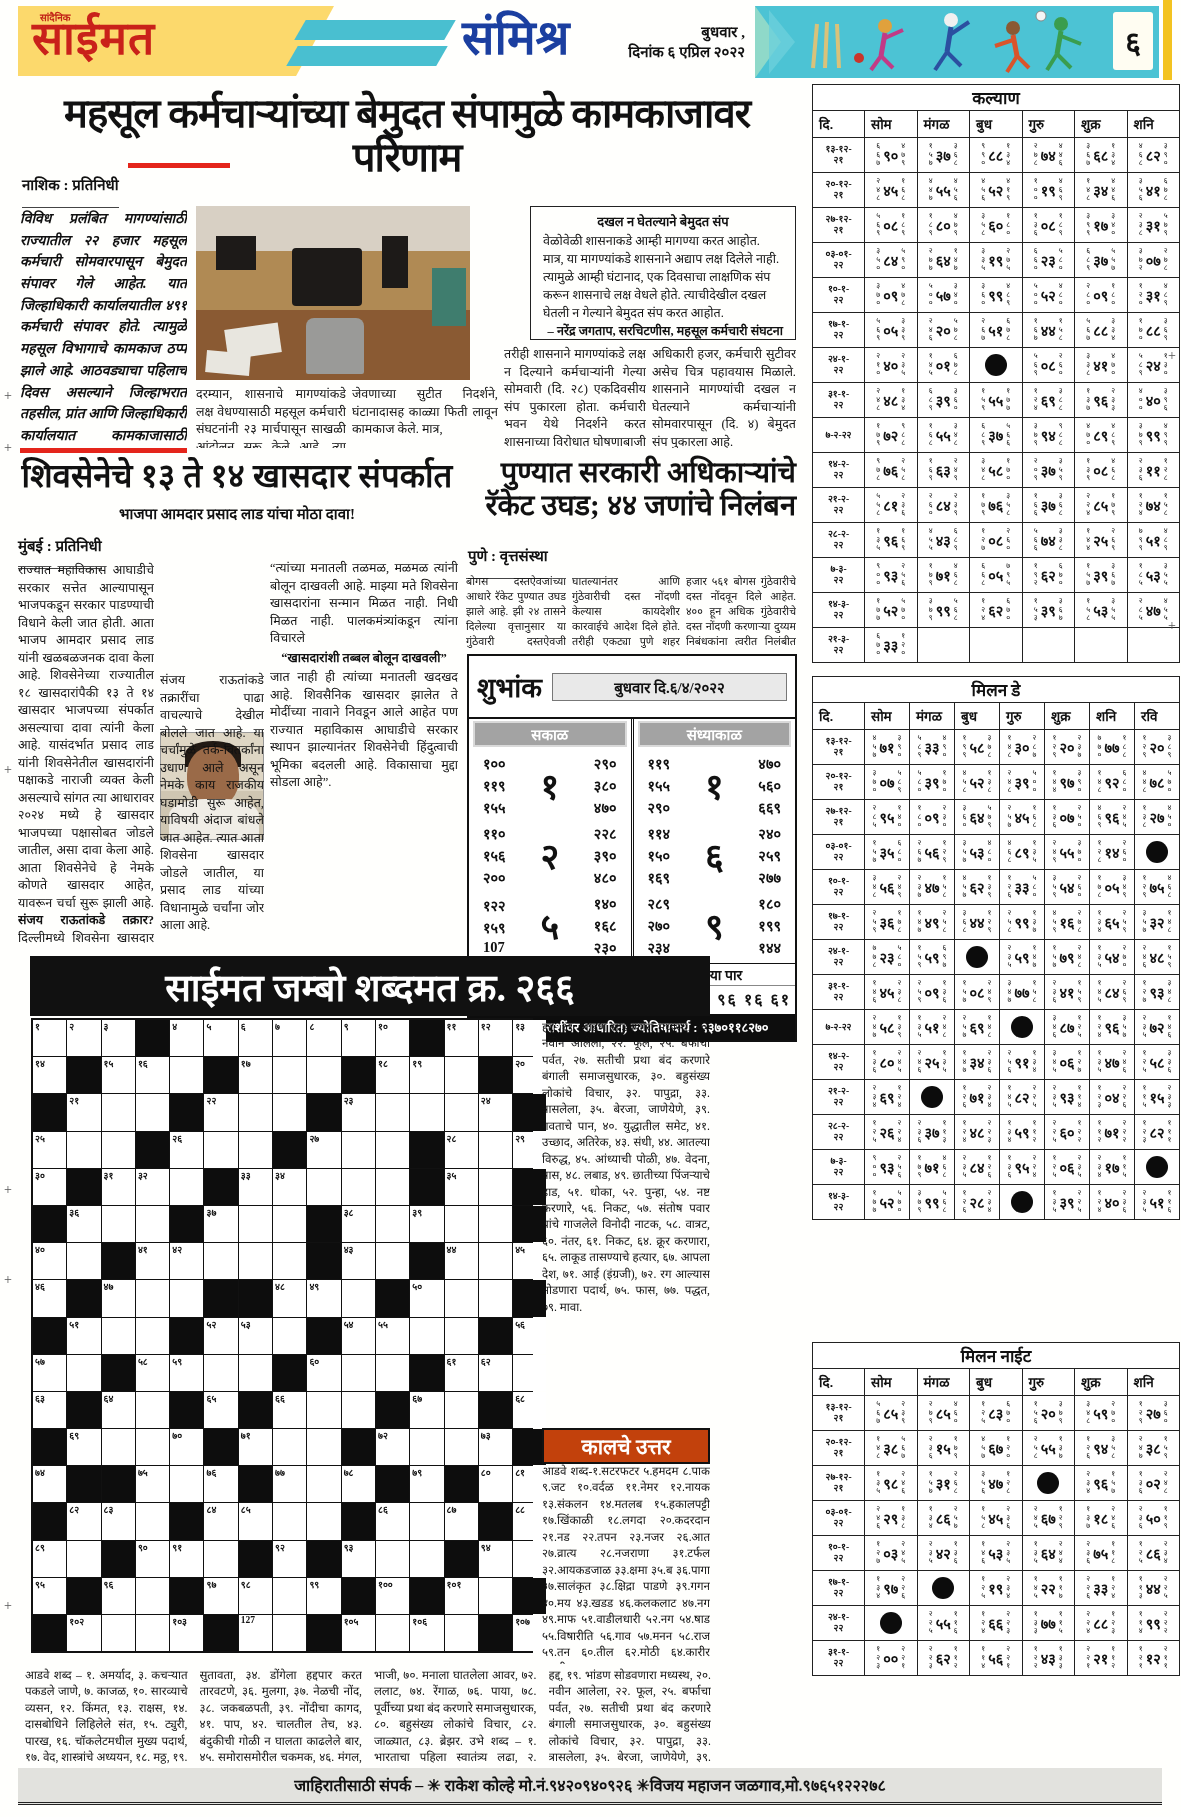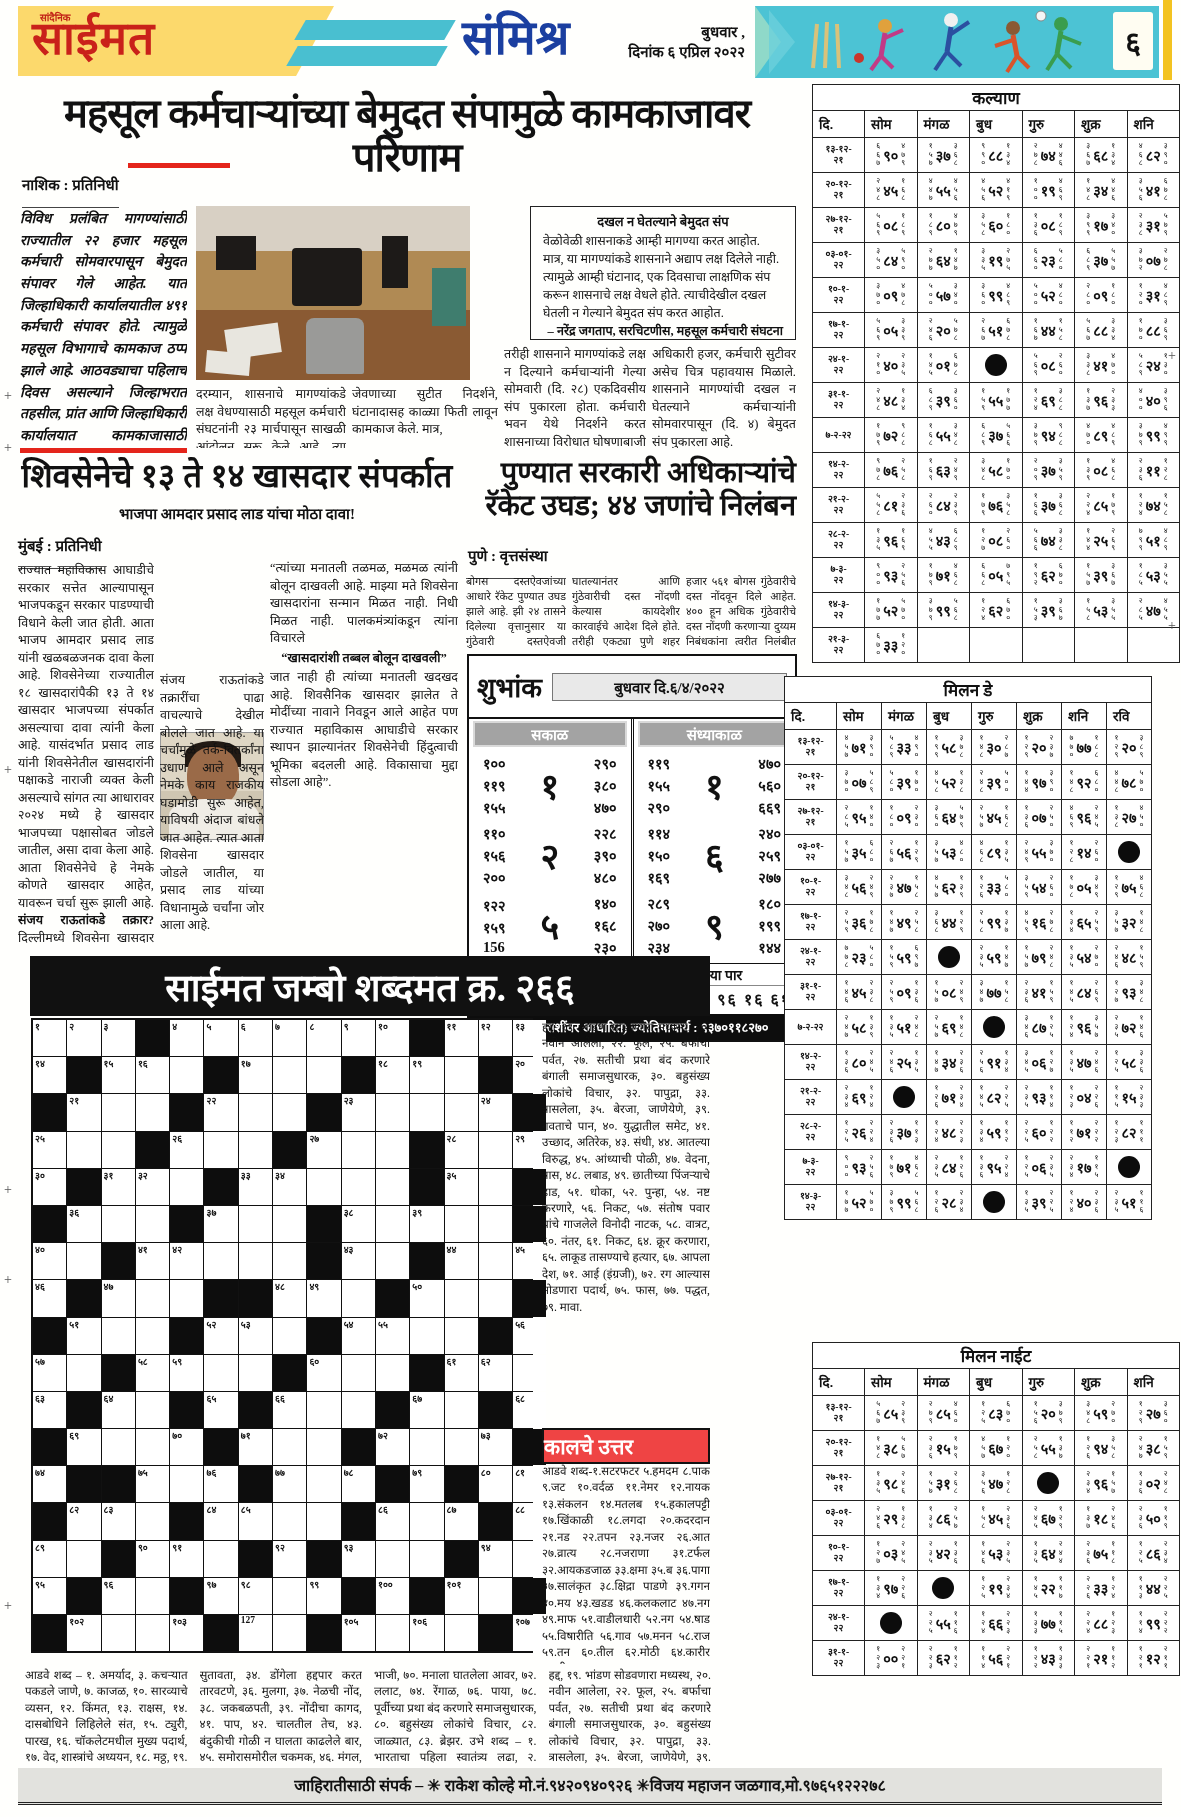--- a/index.html
+++ b/index.html
@@ -69,21 +69,21 @@
   .pside { display:flex; flex-direction:column; font-size:7.5px; line-height:8.5px; font-family:"DejaVu Sans", sans-serif; }
   .pmid { font-size:14.5px; font-weight:600; }
   .pdot { width:22px; height:22px; border-radius:50%; background:#0c0c0c; }
   
   .xw-titlebar { background:#111; color:#fff; text-align:center; font-size:38px; font-weight:bold; padding:4px 0; }
   .xw { display:grid; grid-template-columns:repeat(15, 33.3px); border:2px solid #111; width:502px; background:#111; gap:1px; }
   .xc { width:33.3px; height:36.2px; background:#fff; position:relative; }
   .xc.xb { background:#0d0d0d; }
   .xn { position:absolute; top:0px; left:2px; font-size:9.5px; font-weight:bold; }
   .clues { font-size:11.6px; line-height:1.42; }
-  .ans-head { background:#ef4444; color:#fff; font-weight:bold; font-size:21px; text-align:left; padding:2px 0; border:2px solid #111; }
+  .ans-head { background:#c2410c; color:#fff; font-weight:bold; font-size:21px; text-align:center; padding:2px 0; border:2px solid #111; }
   
   .footer-bar { background:#e2e2de; text-align:center; font-weight:bold; font-size:16px; padding:6px 0; border-bottom:3px double #222; }
   .cropmark { color:#555; font-size:14px; }
 </style>
 </head>
 <body>
 
 <div id="page">
 
   <div class="abs mh-yellow"></div>
@@ -222,21 +222,21 @@
             <div class="sh-side">
               <span>२२८</span>
               <span>३९०</span>
               <span>४८०</span>
             </div>
           </div>
           <div class="sh-group">
             <div class="sh-side">
               <span>१२२</span>
               <span>१५९</span>
-              <span>156</span>
+              <span>107</span>
             </div>
             <div class="sh-big">५</div>
             <div class="sh-side">
               <span>१४०</span>
               <span>१६८</span>
               <span>२३०</span>
             </div>
           </div>
           <div class="sh-ayp">
             <div class="sh-ayp-label">आर या पार</div>
@@ -1459,21 +1459,21 @@
             </div>
           </div>
           <div class="pcell"></div>
           <div class="pcell"></div>
           <div class="pcell"></div>
           <div class="pcell"></div>
           <div class="pcell"></div>
         </div>
       </div>
     </div>
-  <div class="abs" style="left:784px; top:676px;" id="panel-1">
+  <div class="abs" style="left:812px; top:676px;" id="panel-1">
       <div class="panel">
         <div class="panel-title">मिलन डे</div>
         <div class="phead">
           <span class="c0">दि.</span>
           <span>सोम</span>
           <span>मंगळ</span>
           <span>बुध</span>
           <span>गुरु</span>
           <span>शुक्र</span>
           <span>शनि</span>

